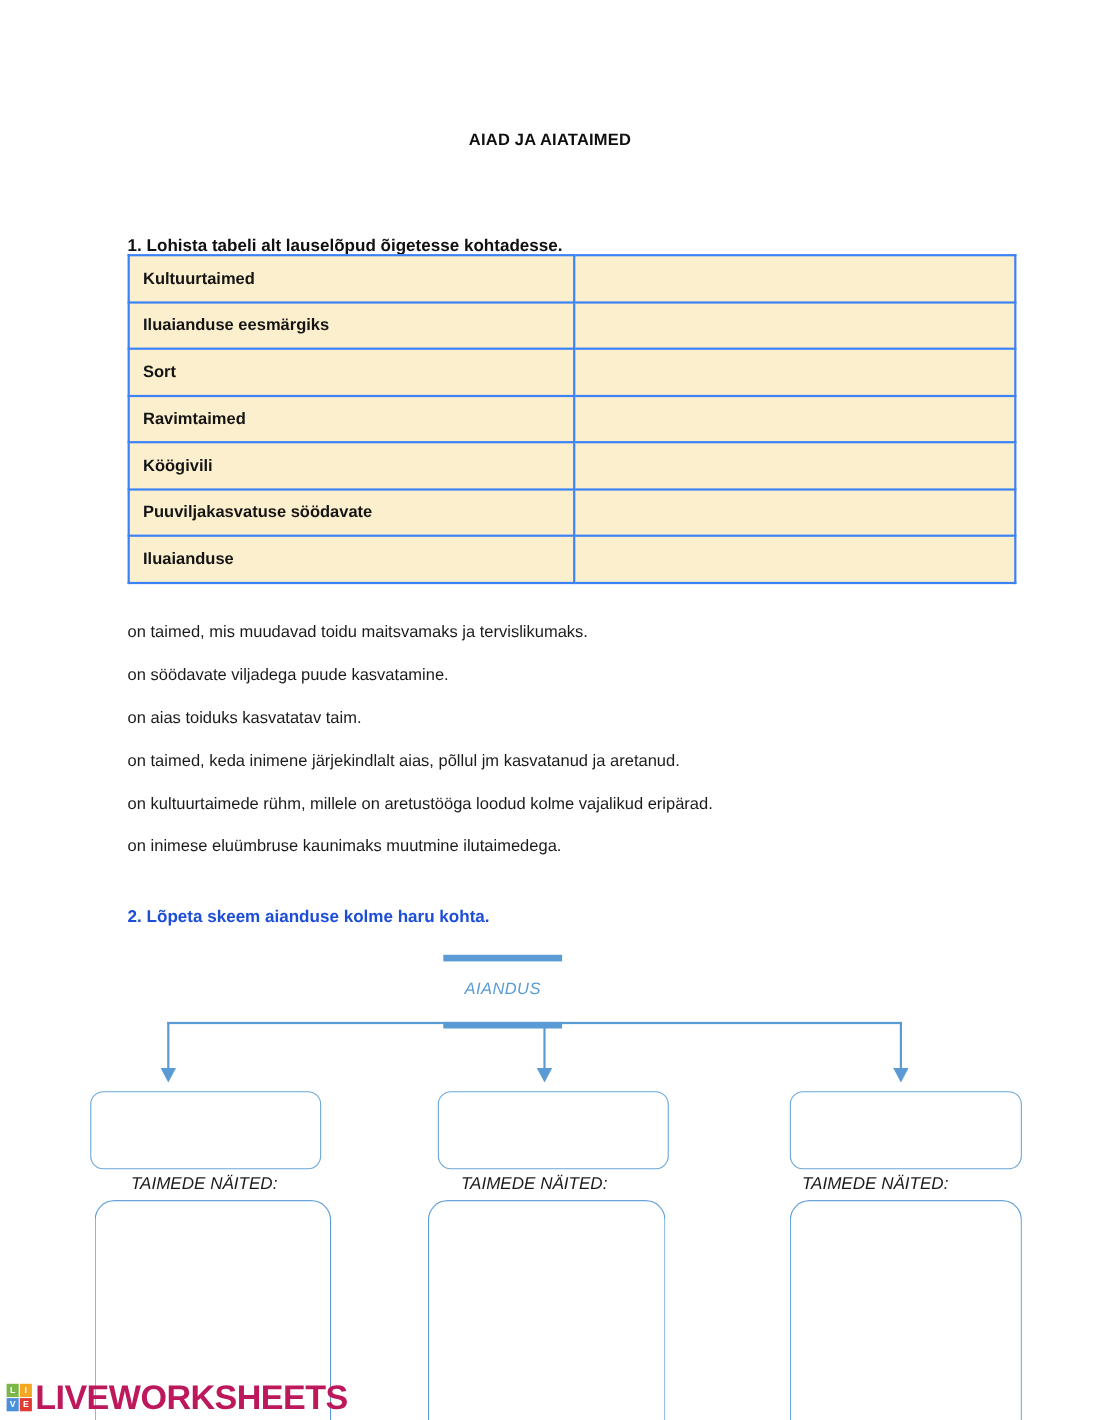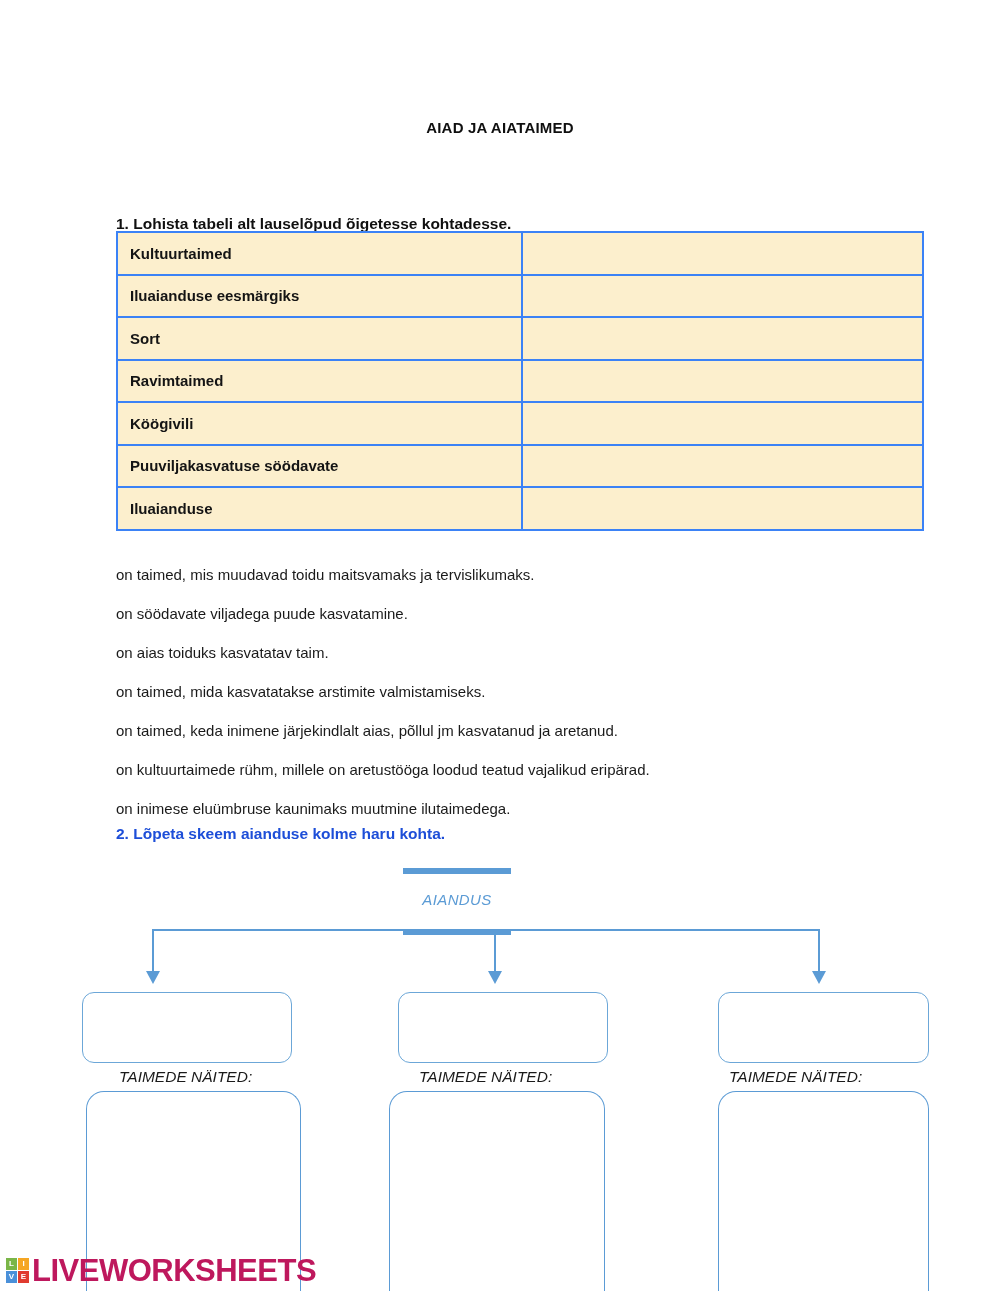--- a/index.html
+++ b/index.html
@@ -280,23 +280,22 @@
         <td class="term-cell">Iluaianduse</td>
         <td class="answer-cell"></td>
       </tr>
     </tbody>
   </table>
 
   <div class="sentences">
     <div class="sentence">on taimed, mis muudavad toidu maitsvamaks ja tervislikumaks.</div>
     <div class="sentence">on söödavate viljadega puude kasvatamine.</div>
     <div class="sentence">on aias toiduks kasvatatav taim.</div>
-    <div class="sentence">on taimed, mida kasvatatakse arstimite valmistamiseks.</div>
     <div class="sentence">on taimed, keda inimene järjekindlalt aias, põllul jm kasvatanud ja aretanud.</div>
-    <div class="sentence">on kultuurtaimede rühm, millele on aretustööga loodud teatud vajalikud eripärad.</div>
+    <div class="sentence">on kultuurtaimede rühm, millele on aretustööga loodud kolme vajalikud eripärad.</div>
     <div class="sentence">on inimese eluümbruse kaunimaks muutmine ilutaimedega.</div>
   </div>
 
   <div class="task2-heading">2. Lõpeta skeem aianduse kolme haru kohta.</div>
 
   <div class="diagram">
 
     <div class="root-node">
       <div class="root-bar root-bar-top"></div>
       <div class="root-label">AIANDUS</div>

